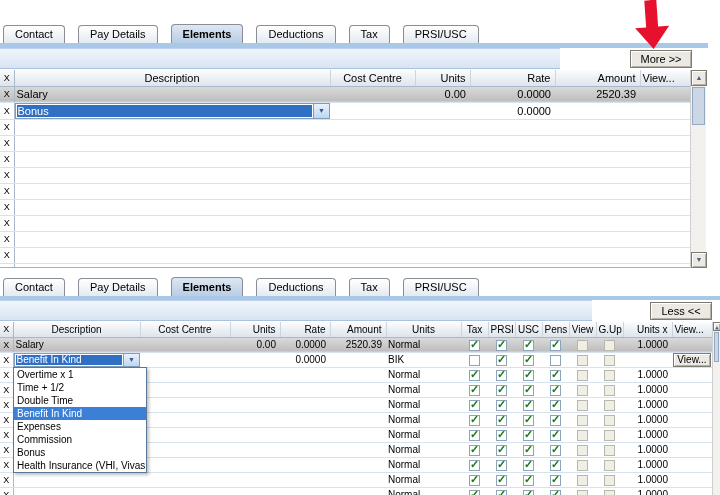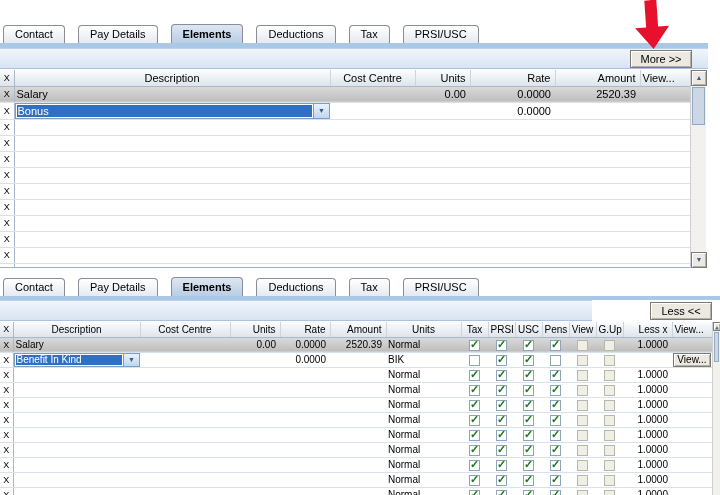--- a/index.html
+++ b/index.html
@@ -80,21 +80,21 @@
   <div class="tabbar" style="top:24px">
     <div class="tab">Contact</div>
     <div class="tab">Pay Details</div>
     <div class="tab active">Elements</div>
     <div class="tab">Deductions</div>
     <div class="tab">Tax</div>
     <div class="tab">PRSI/USC</div>
   </div>
 
   <div class="strip" style="top:43px;width:708px;height:5px"></div>
-  <div class="toolbar" style="top:48px;width:708px;height:21px">
+  <div class="toolbar" style="top:48px;width:560px;height:21px">
     <button class="pushbtn cmdbtn" style="left:630px;top:1px">More &gt;&gt;</button>
   </div>
 
   <div class="gridwrap" style="top:70px;width:690px;height:198px">
     <table class="grid tgrid">
       <colgroup>
         <col style="width:14px">
           <col style="width:316px">
           <col style="width:85px">
           <col style="width:55px">
@@ -280,21 +280,21 @@
           <th class="num">Units</th>
           <th class="num">Rate</th>
           <th class="num">Amount</th>
           <th>Units</th>
           <th>Tax</th>
           <th>PRSI</th>
           <th>USC</th>
           <th>Pens</th>
           <th>View</th>
           <th>G.Up</th>
-          <th class="num">Less x</th>
+          <th class="num">Units x</th>
           <th class="lft">View...</th>
         </tr>
       </thead>
       <tbody>
         <tr class="sel">
           <td class="xcell">X</td>
           <td>Salary</td>
           <td></td>
           <td class="num">0.00</td>
           <td class="num">0.0000</td>
@@ -488,14 +488,24 @@
           </tr>
         </tbody>
     </table>
   </div>
 
   <div class="vscroll" style="left:712px;top:322px;width:8px;height:173px">
     <div class="pushbtn sbtn" style="top:0;width:8px;height:9px;font-size:5px;line-height:8px">▲</div>
     <div class="thumb" style="left:1px;top:10px;width:5px;height:30px"></div>
   </div>
 
+  <div class="ddlist" style="left:13px;top:367px">
+    <div class="dditem">Overtime x 1</div>
+    <div class="dditem">Time + 1/2</div>
+    <div class="dditem">Double Time</div>
+    <div class="dditem selhl">Benefit In Kind</div>
+    <div class="dditem">Expenses</div>
+    <div class="dditem">Commission</div>
+    <div class="dditem">Bonus</div>
+    <div class="dditem">Health Insurance (VHI, Vivas</div>
+  </div>
 
 </div>
 
 </body></html>

